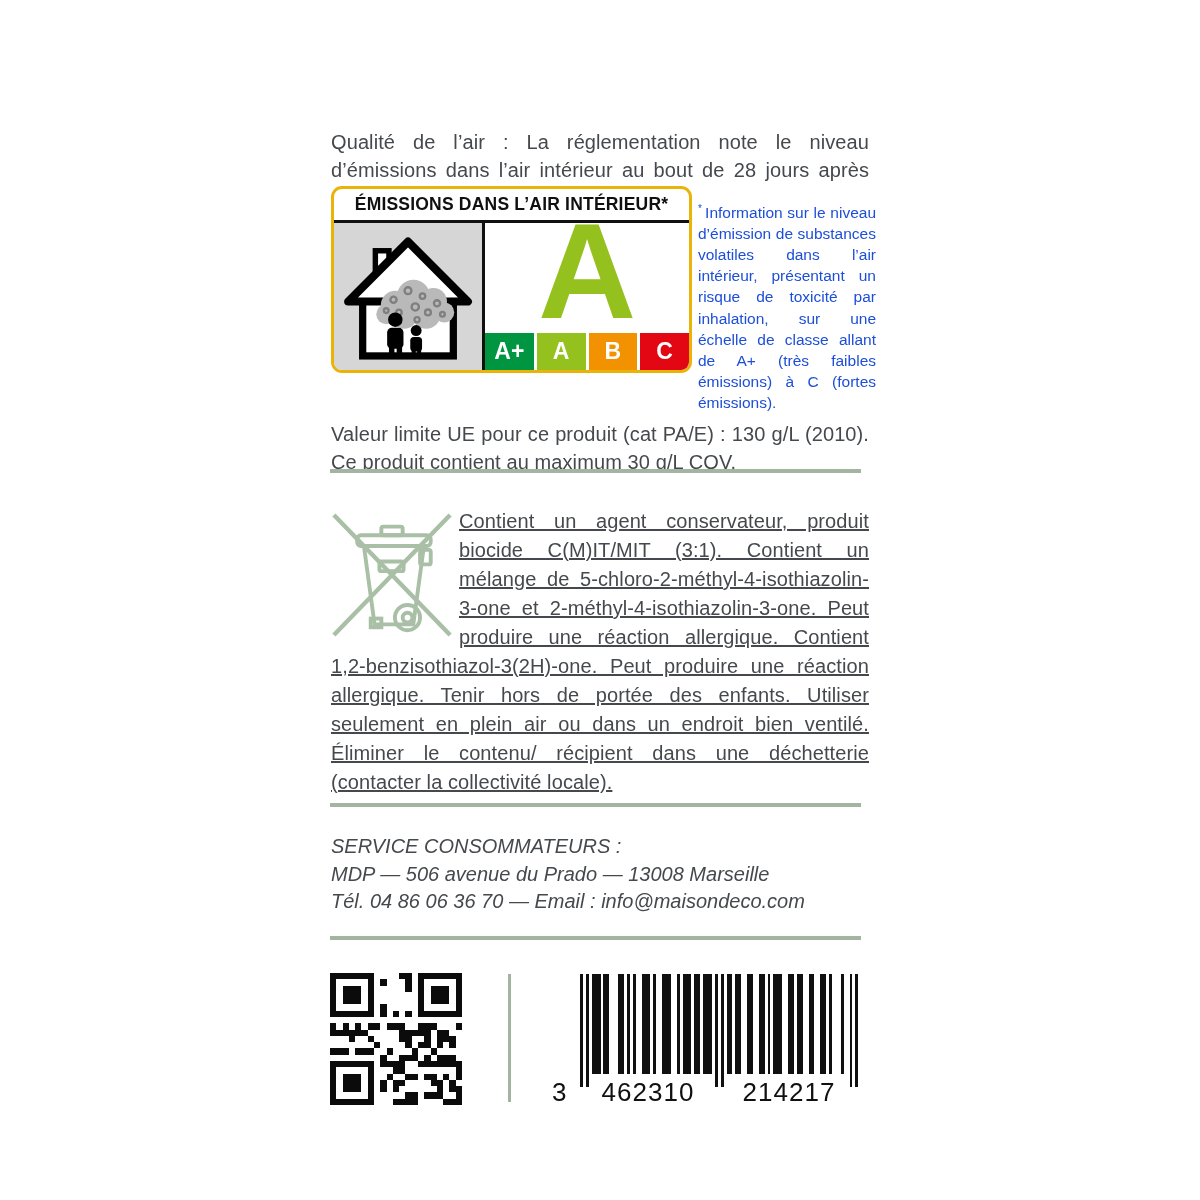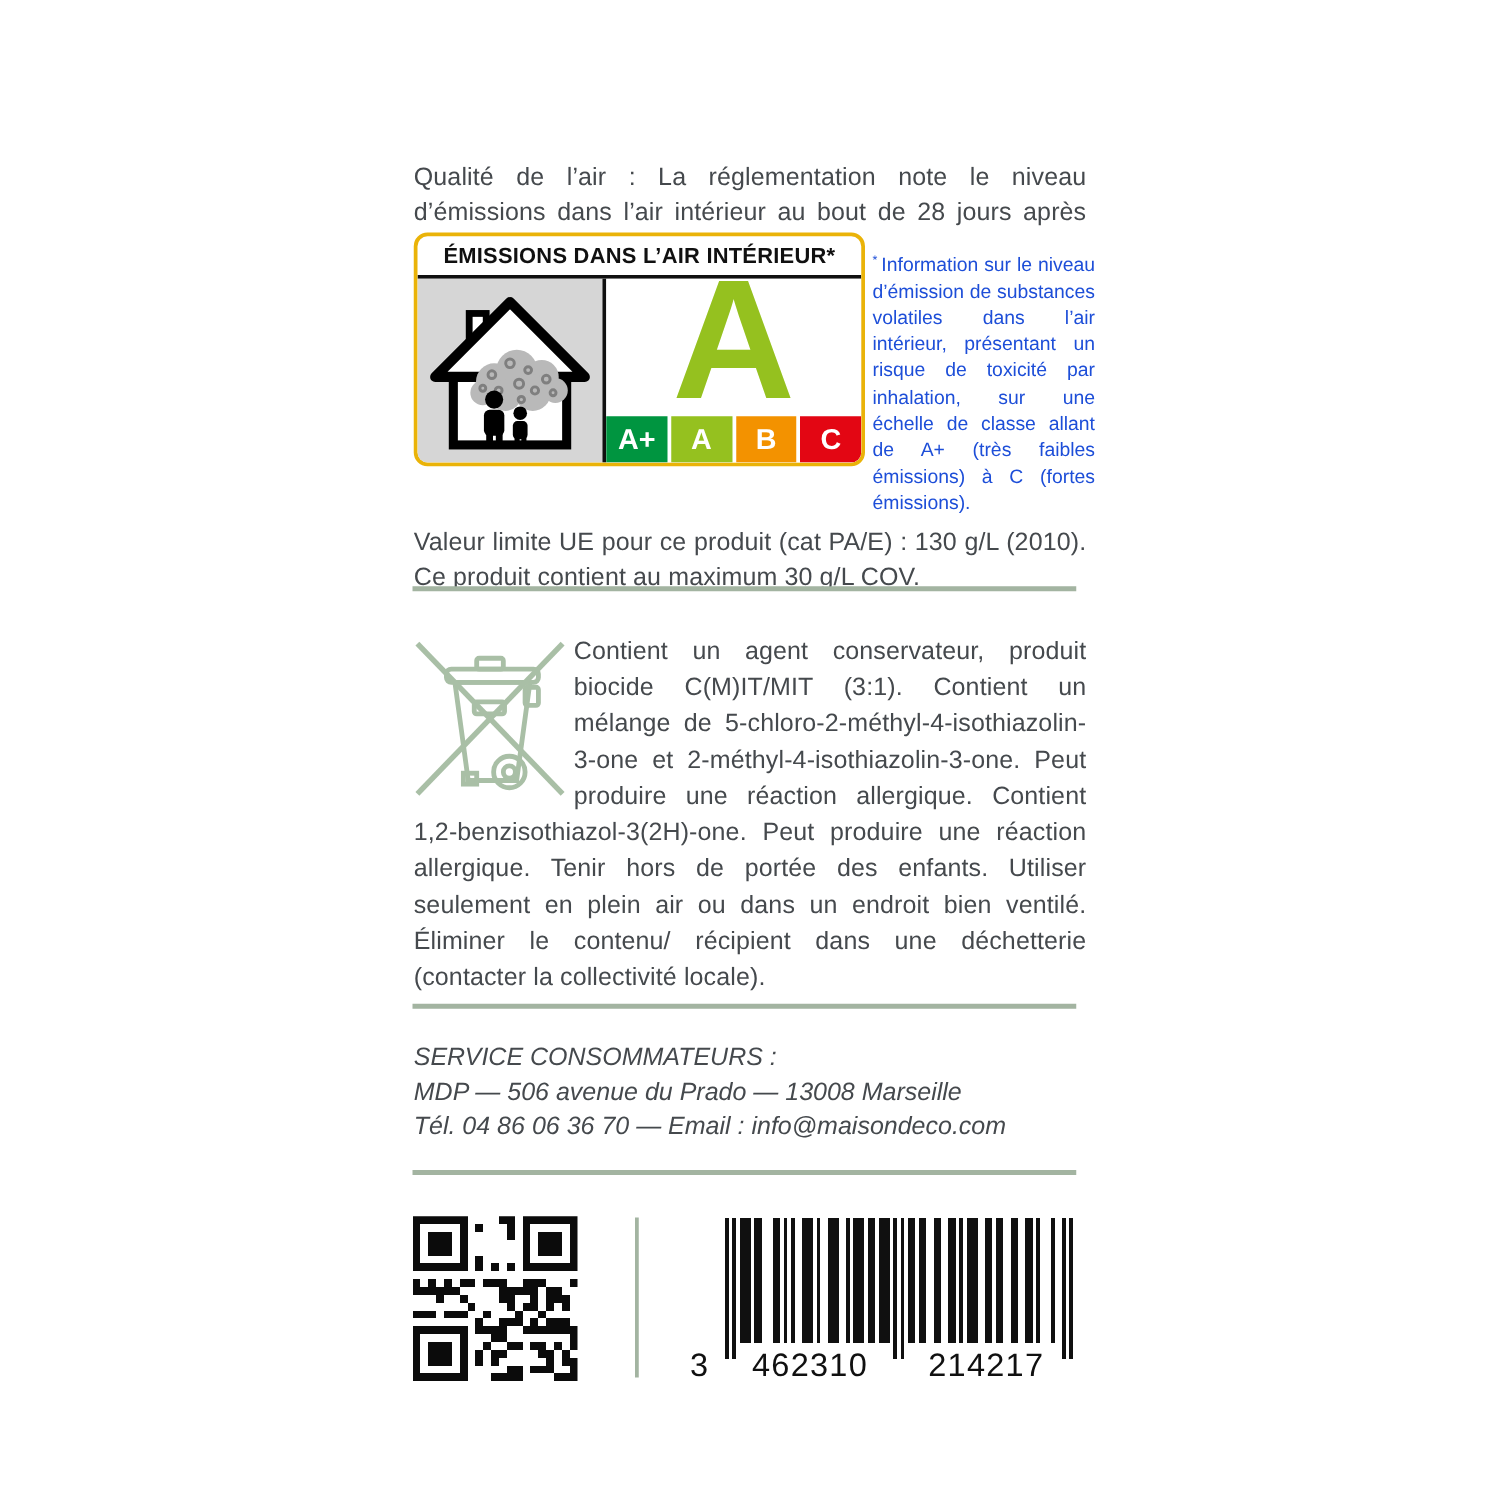--- a/index.html
+++ b/index.html
@@ -31,21 +31,21 @@
 
   .side-note{position:absolute;left:698px;top:182px;width:178px;font-size:15.5px;line-height:21.2px;
     text-align:justify;color:#1d4ed8;}
   .side-note sup{font-size:10px;vertical-align:super;}
 
   .divider{position:absolute;left:330px;width:531px;height:4px;background:#a3b4a1;}
   .div1{top:469px;}
   .div2{top:803px;}
   .div3{top:936px;}
 
-  .biocide{left:331px;top:487px;width:538px;line-height:29px;}
+  .biocide{left:331px;top:487px;width:538px;line-height:29px;text-decoration:underline;}
   .bin-float{float:left;width:122px;height:132px;margin:2px 6px 6px 0;}
 
   .service{position:absolute;left:331px;top:833px;width:538px;font-size:20px;line-height:27.5px;font-style:italic;}
 
   .qr-wrap{position:absolute;left:330px;top:973px;width:132px;height:132px;}
   .vline{position:absolute;left:508px;top:974px;width:3px;height:128px;background:#a3b4a1;}
 
   .barcode{position:absolute;left:548px;top:974px;width:315px;height:134px;}
   .bc-num{position:absolute;bottom:0;font-size:26px;color:#101010;letter-spacing:1px;}
   .bc-first{left:4px;}

